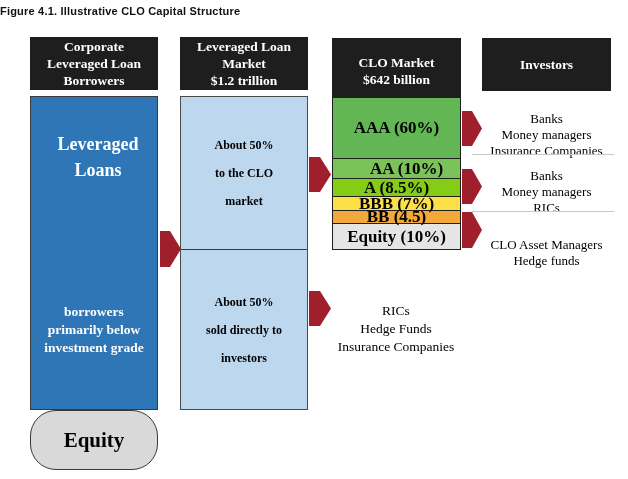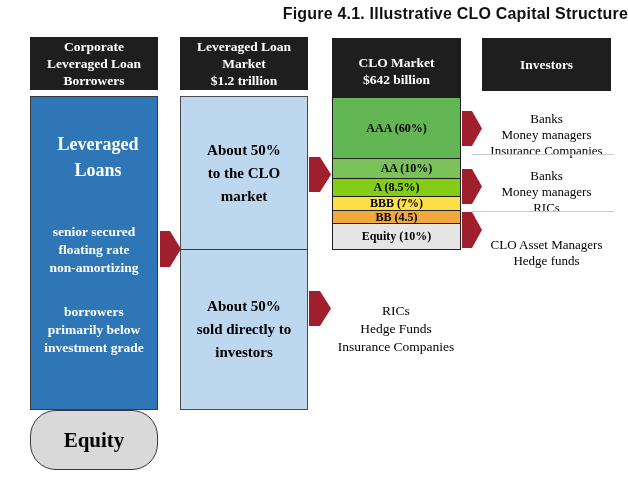--- a/index.html
+++ b/index.html
@@ -12,38 +12,38 @@
   }
   html,body{margin:0;padding:0;background:#fff;}
   #canvas{
     position:relative;width:628px;height:479px;background:#fff;overflow:hidden;
     font-family:"Liberation Serif","DejaVu Serif",serif;color:#000;
   }
   .abs{position:absolute;box-sizing:border-box;}
   .ml{white-space:pre-line;}
   .center{display:flex;align-items:center;justify-content:center;text-align:center;}
   .fig-title{
-    left:0;top:5px;width:628px;text-align:right;
+    left:0;top:5px;width:628px;text-align:left;
     font-family:"Liberation Sans","DejaVu Sans",sans-serif;
-    font-size:16px;font-weight:bold;letter-spacing:.2px;color:#111;
+    font-size:11px;font-weight:bold;letter-spacing:.2px;color:#111;
   }
   .hdr{
     background:var(--header-bg);color:#fff;font-weight:bold;font-size:13.5px;line-height:17px;
   }
   .col1-box{background:var(--loan-blue);border:1px solid var(--line-dark);color:#fff;font-weight:bold;}
   .col1-equity{background:var(--equity-gray);border:1px solid var(--line-dark);font-weight:bold;font-size:21px;}
   .col2-box{background:var(--market-blue);border:1px solid #4A4A4A;}
   .col2-divider{background:var(--line-dark);height:1px;}
-  .about-text{font-weight:bold;font-size:15px;line-height:23px;color:#000;}
+  .about-text{font-weight:bold;font-size:12px;line-height:28px;color:#000;}
   .loans-label{font-size:18px;line-height:26px;}
   .loans-detail{font-size:13.5px;line-height:18px;}
   .tranche-stack{border:1px solid #1F1F1F;}
   .tranche{
     display:flex;align-items:center;justify-content:center;text-align:center;
-    font-weight:bold;font-size:12px;border-bottom:1px solid #1F1F1F;box-sizing:border-box;
+    font-weight:bold;font-size:17px;border-bottom:1px solid #1F1F1F;box-sizing:border-box;
   }
   .tranche:last-child{border-bottom:none;}
   .inv-group{font-size:13px;line-height:16px;text-align:center;margin-top:8px;}
   .inv-divider{background:#C8C8C8;height:1px;}
   .direct-investors{font-size:13.5px;line-height:18px;text-align:center;}
   .arrow svg{display:block;}
   .arrow polygon{fill:var(--arrow-red);}
 </style>
 </head>
 <body>
@@ -52,23 +52,20 @@
 
   <div class="abs fig-title">Figure 4.1. Illustrative CLO Capital Structure</div>
 
   <div class="abs hdr center ml" style="left:30px;top:37px;width:128px;height:53px;">Corporate
 Leveraged Loan
 Borrowers</div>
 
   <div class="abs col1-box" style="left:30px;top:96px;width:128px;height:314px;">
     <div class="abs center ml loans-label" style="left:4px;top:34px;width:126px;">Leveraged
 Loans</div>
-    <div class="abs center ml loans-detail" style="left:0;top:126px;width:126px;">senior secured
-floating rate
-non-amortizing</div>
     <div class="abs center ml loans-detail" style="left:0;top:206px;width:126px;">borrowers
 primarily below
 investment grade</div>
   </div>
 
   <div class="abs col1-equity center" style="left:30px;top:410px;width:128px;height:60px;border-radius:26px;">Equity</div>
 
   <div class="abs hdr center ml" style="left:180px;top:37px;width:128px;height:53px;">Leveraged Loan
 Market
 $1.2 trillion</div>

